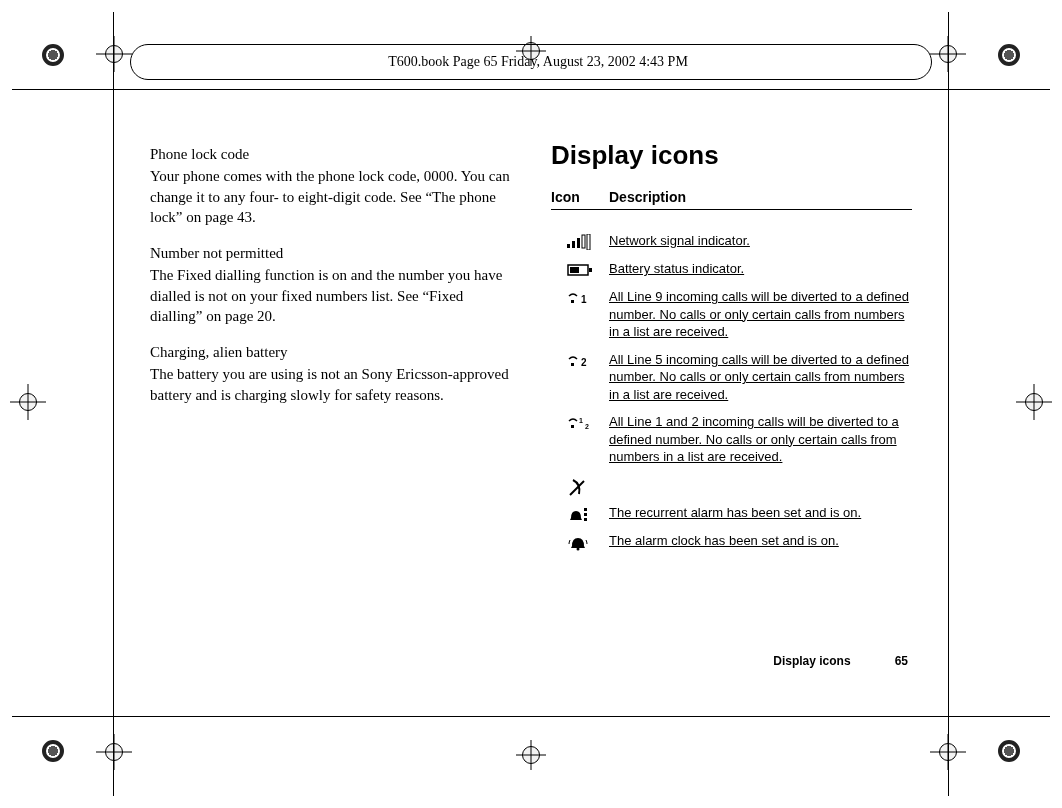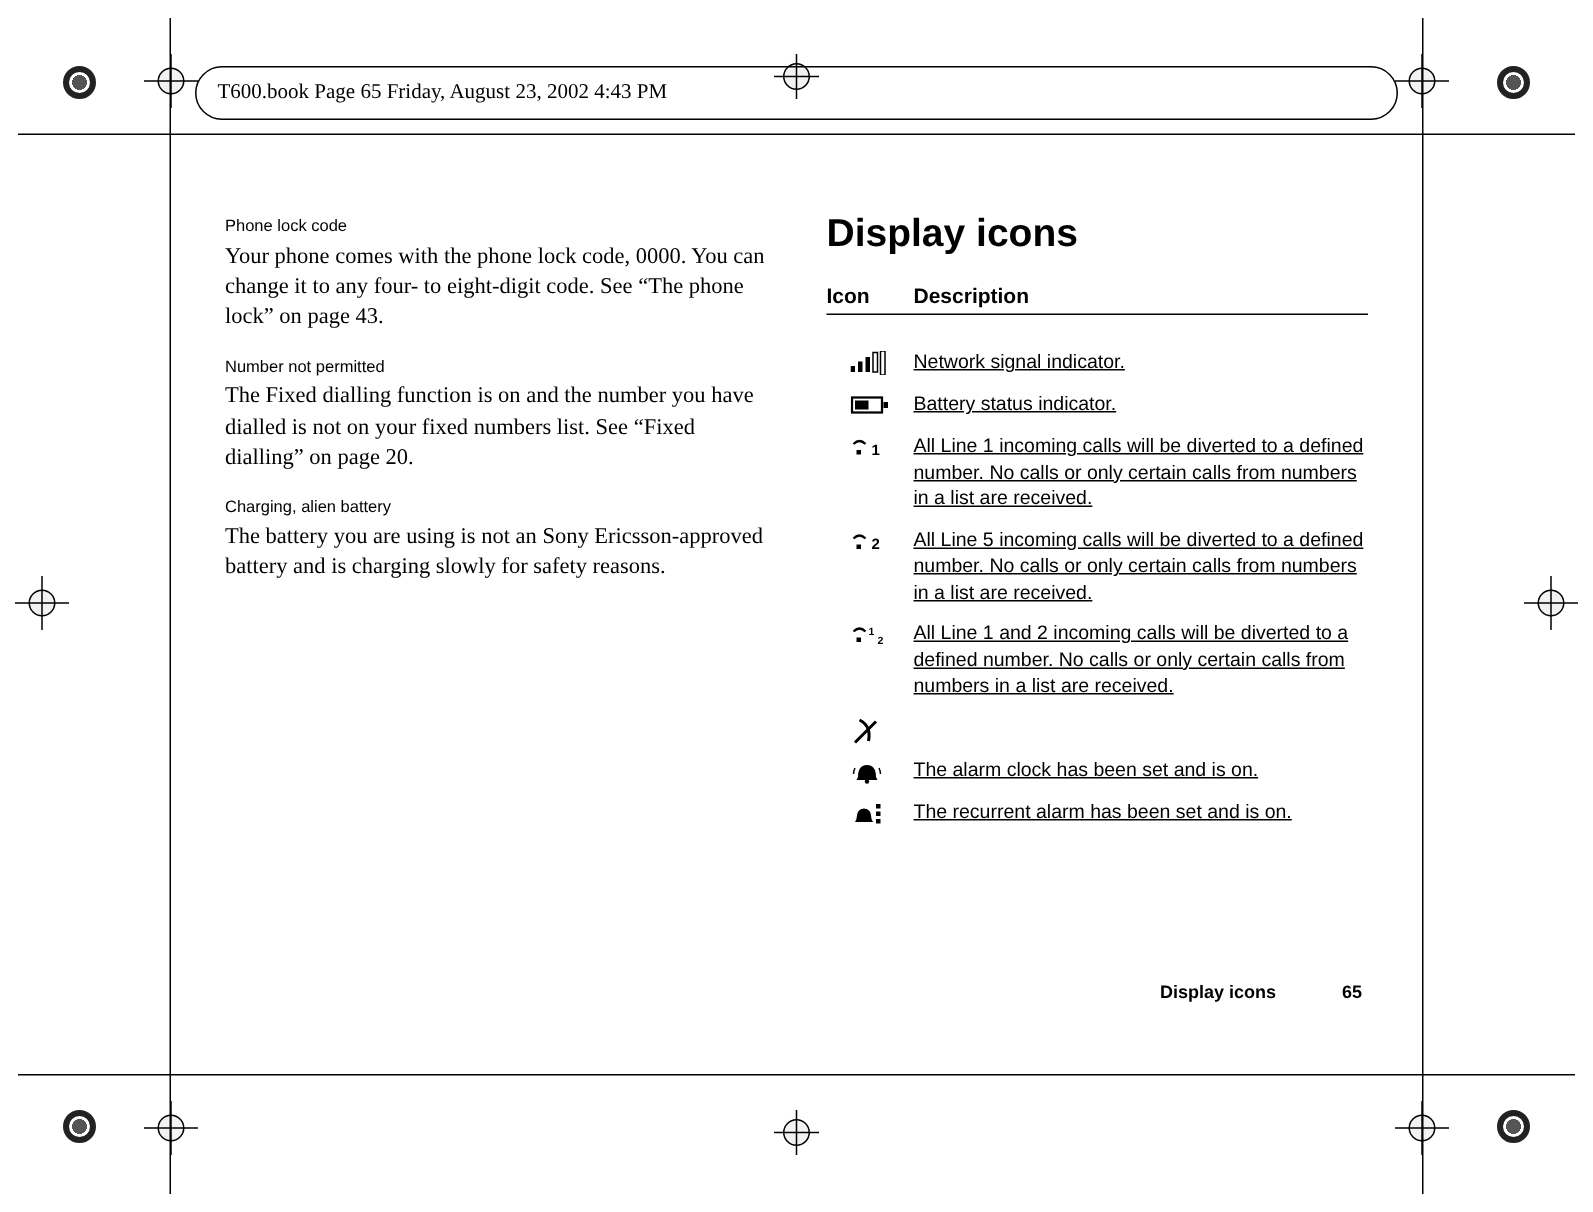--- a/index.html
+++ b/index.html
@@ -52,31 +52,31 @@
     .frame-line.top { top: 89px; left: 12px; right: 12px; height: 1px; }
     .frame-line.bottom { bottom: 91px; left: 12px; right: 12px; height: 1px; }
     .frame-line.left-v { top: 12px; bottom: 12px; left: 113px; width: 1px; }
     .frame-line.right-v { top: 12px; bottom: 12px; right: 113px; width: 1px; }
 
     
     .header-bar {
       position:absolute; top:44px; left:130px; right:130px; height:36px;
       border: 1px solid #000; border-radius: 18px;
       display:flex; align-items:center; padding-left: 14px;
-      font-family: "Times New Roman", serif; font-size: 14px;
+      font-family: "Times New Roman", serif; font-size: 14px; justify-content: center;
     }
 
     
     .content {
       position:absolute; top: 140px; left: 150px; right: 150px; bottom: 120px;
       display:flex; gap: 40px;
     }
     .col { flex: 1; }
     .col-left { font-size: 15px; line-height: 1.35; }
-    .col-left .sec-head { font-family: Liberation Sans, sans-serif; font-size: 11px; margin-top: 16px; margin-bottom: 2px; }
+    .col-left .sec-head { font-family: Liberation Serif, serif; font-size: 15px; margin-top: 16px; margin-bottom: 2px; }
     .col-left .sec-head.first { margin-top: 4px; }
     .col-left p { margin-bottom: 4px; font-family: "Times New Roman", serif; }
 
     .col-right { font-size: 13px; font-family: Arial, Helvetica, sans-serif; }
     .col-right h1 {
       font-family: Arial, Helvetica, sans-serif;
       font-weight: bold; font-size: 26px; margin-bottom: 18px;
     }
     .ihead { display:flex; border-bottom: 1.5px solid #000; padding-bottom: 4px; margin-bottom: 22px; font-weight:bold; font-size: 14px;}
     .ihead .c1 { width: 58px; }
@@ -184,21 +184,21 @@
     <div class="irow">
       <div class="c1">
           <span class="mini-icon">
         <svg viewBox="0 0 26 16" width="26" height="16">
               <path d="M2 6 Q6 2 10 6" fill="none" stroke="#000" stroke-width="1.5"></path>
               <rect x="4" y="10" width="3" height="3" fill="#000"></rect>
               <text x="14" y="13" font-size="10" font-family="Arial" font-weight="bold">1</text>
             </svg>
       </span>
         </div>
-      <div class="c2">All Line 1 incoming calls will be diverted to a defined number. No calls or only certain calls from numbers in a list are received.</div>
+      <div class="c2">All Line 9 incoming calls will be diverted to a defined number. No calls or only certain calls from numbers in a list are received.</div>
     </div>
 
     <div class="irow">
       <div class="c1">
           <span class="mini-icon">
         <svg viewBox="0 0 26 16" width="26" height="16">
               <path d="M2 6 Q6 2 10 6" fill="none" stroke="#000" stroke-width="1.5"></path>
               <rect x="4" y="10" width="3" height="3" fill="#000"></rect>
               <text x="14" y="13" font-size="10" font-family="Arial" font-weight="bold">2</text>
             </svg>
@@ -223,49 +223,49 @@
 
     <div class="irow">
       <div class="c1">
           <span class="mini-icon">
         <svg viewBox="0 0 20 20" width="20" height="20">
               <path d="M6 2 Q14 6 12 16" fill="none" stroke="#000" stroke-width="2"></path>
               <line x1="3" y1="17" x2="17" y2="3" stroke="#000" stroke-width="2"></line>
             </svg>
       </span>
         </div>
+    </div>
+
+    <div class="irow">
+      <div class="c1">
+          <span class="mini-icon">
+        <svg viewBox="0 0 24 18" width="24" height="18">
+              <path d="M4 12 Q4 5 9 5 Q14 5 14 12 L15 14 L3 14 Z" fill="#000"></path>
+              <rect x="17" y="2" width="3" height="3" fill="#000"></rect>
+              <rect x="17" y="7" width="3" height="3" fill="#000"></rect>
+              <rect x="17" y="12" width="3" height="3" fill="#000"></rect>
+            </svg>
+      </span>
+        </div>
+      <div class="c2">The recurrent alarm has been set and is on.</div>
     </div>
 
     <div class="irow">
       <div class="c1">
           <span class="mini-icon">
         <svg viewBox="0 0 22 18" width="22" height="18">
               <path d="M5 12 Q5 4 11 4 Q17 4 17 12 L18 14 L4 14 Z" fill="#000"></path>
               <circle cx="11" cy="15" r="1.5" fill="#000"></circle>
               <path d="M19 6 Q20 8 20 10" fill="none" stroke="#000"></path>
               <path d="M3 6 Q2 8 2 10" fill="none" stroke="#000"></path>
             </svg>
       </span>
         </div>
       <div class="c2">The alarm clock has been set and is on.</div>
     </div>
 
-    <div class="irow">
-      <div class="c1">
-          <span class="mini-icon">
-        <svg viewBox="0 0 24 18" width="24" height="18">
-              <path d="M4 12 Q4 5 9 5 Q14 5 14 12 L15 14 L3 14 Z" fill="#000"></path>
-              <rect x="17" y="2" width="3" height="3" fill="#000"></rect>
-              <rect x="17" y="7" width="3" height="3" fill="#000"></rect>
-              <rect x="17" y="12" width="3" height="3" fill="#000"></rect>
-            </svg>
-      </span>
-        </div>
-      <div class="c2">The recurrent alarm has been set and is on.</div>
-    </div>
-
   </div>
 </div>
 
 <div class="footer">
   <span>Display icons</span>
   <span>65</span>
 </div>
 
 </body></html>

